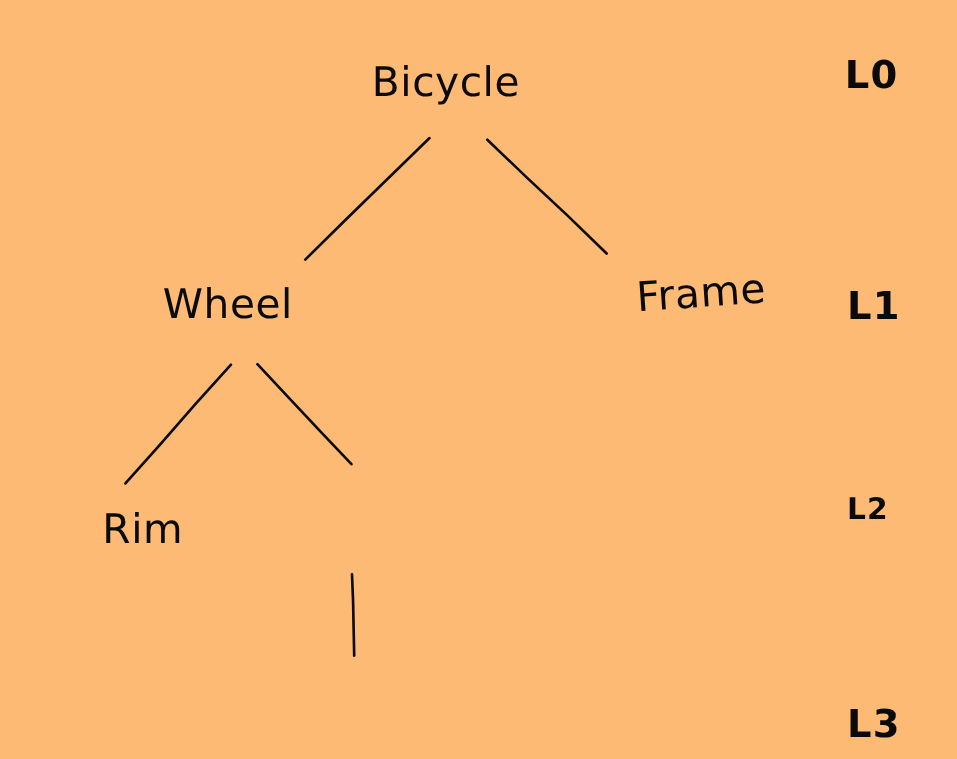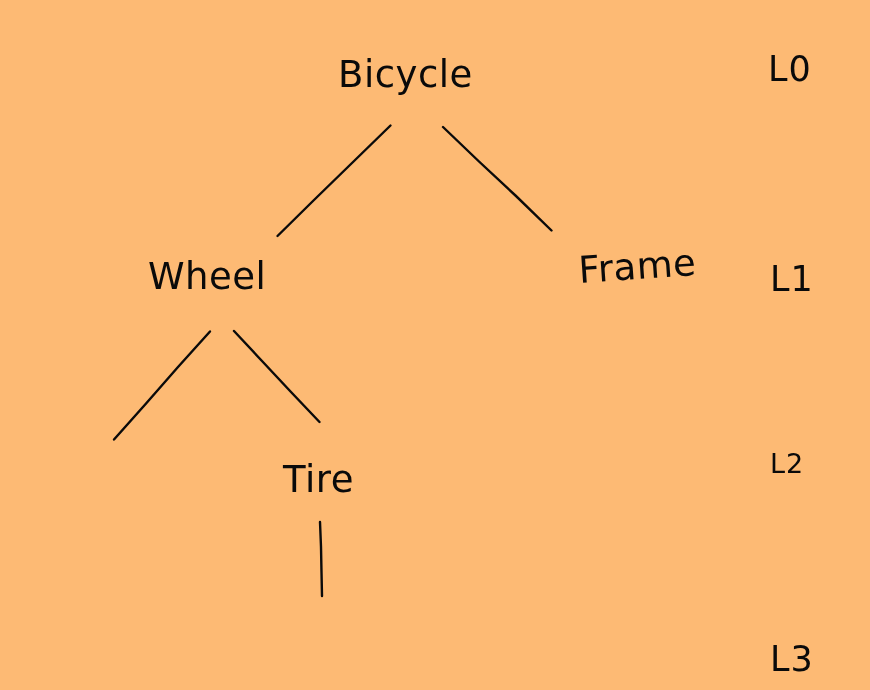--- a/index.html
+++ b/index.html
@@ -30,21 +30,21 @@
     font-family: "DejaVu Sans", sans-serif;
     font-weight: 400;
     white-space: nowrap;
     line-height: 1;
     letter-spacing: 0.5px;
   }
   .level-label {
     position: absolute;
     color: #0a0a0a;
     font-family: "DejaVu Sans", sans-serif;
-    font-weight: 400;
+    font-weight: 700;
     white-space: nowrap;
     line-height: 1;
     letter-spacing: 1px;
   }
   
   #node-bicycle { left: 338px; top: 56px;  font-size: 37px; }
   #node-wheel   { left: 148px; top: 258px; font-size: 37px; text-align: center; }
   #node-frame   { left: 580px; top: 252px; font-size: 37px;
                   transform: rotate(-4deg); transform-origin: 0 100%; }
   #node-rim     { left: 93px;  top: 463px; font-size: 37px; }
@@ -73,22 +73,22 @@
 
     <path d="M 320 522 L 321 547 L 321.5 572 L 322 596" fill="none" stroke="#0a0a0a" stroke-width="2.4" stroke-linecap="round" stroke-linejoin="round"></path>
   </svg>
 
   <div class="node-label" id="node-bicycle">Bicycle</div>
 
   <div class="node-label" id="node-wheel">Wheel</div>
 
   <div class="node-label" id="node-frame">Frame</div>
 
+  <div class="node-label" id="node-rim">Rim</div>
 
-  <div class="node-label" id="node-tire">Tire</div>
 
 
   <div class="level-label" id="level-l0">L0</div>
 
   <div class="level-label" id="level-l1">L1</div>
 
   <div class="level-label" id="level-l2">L2</div>
 
   <div class="level-label" id="level-l3">L3</div>
 

